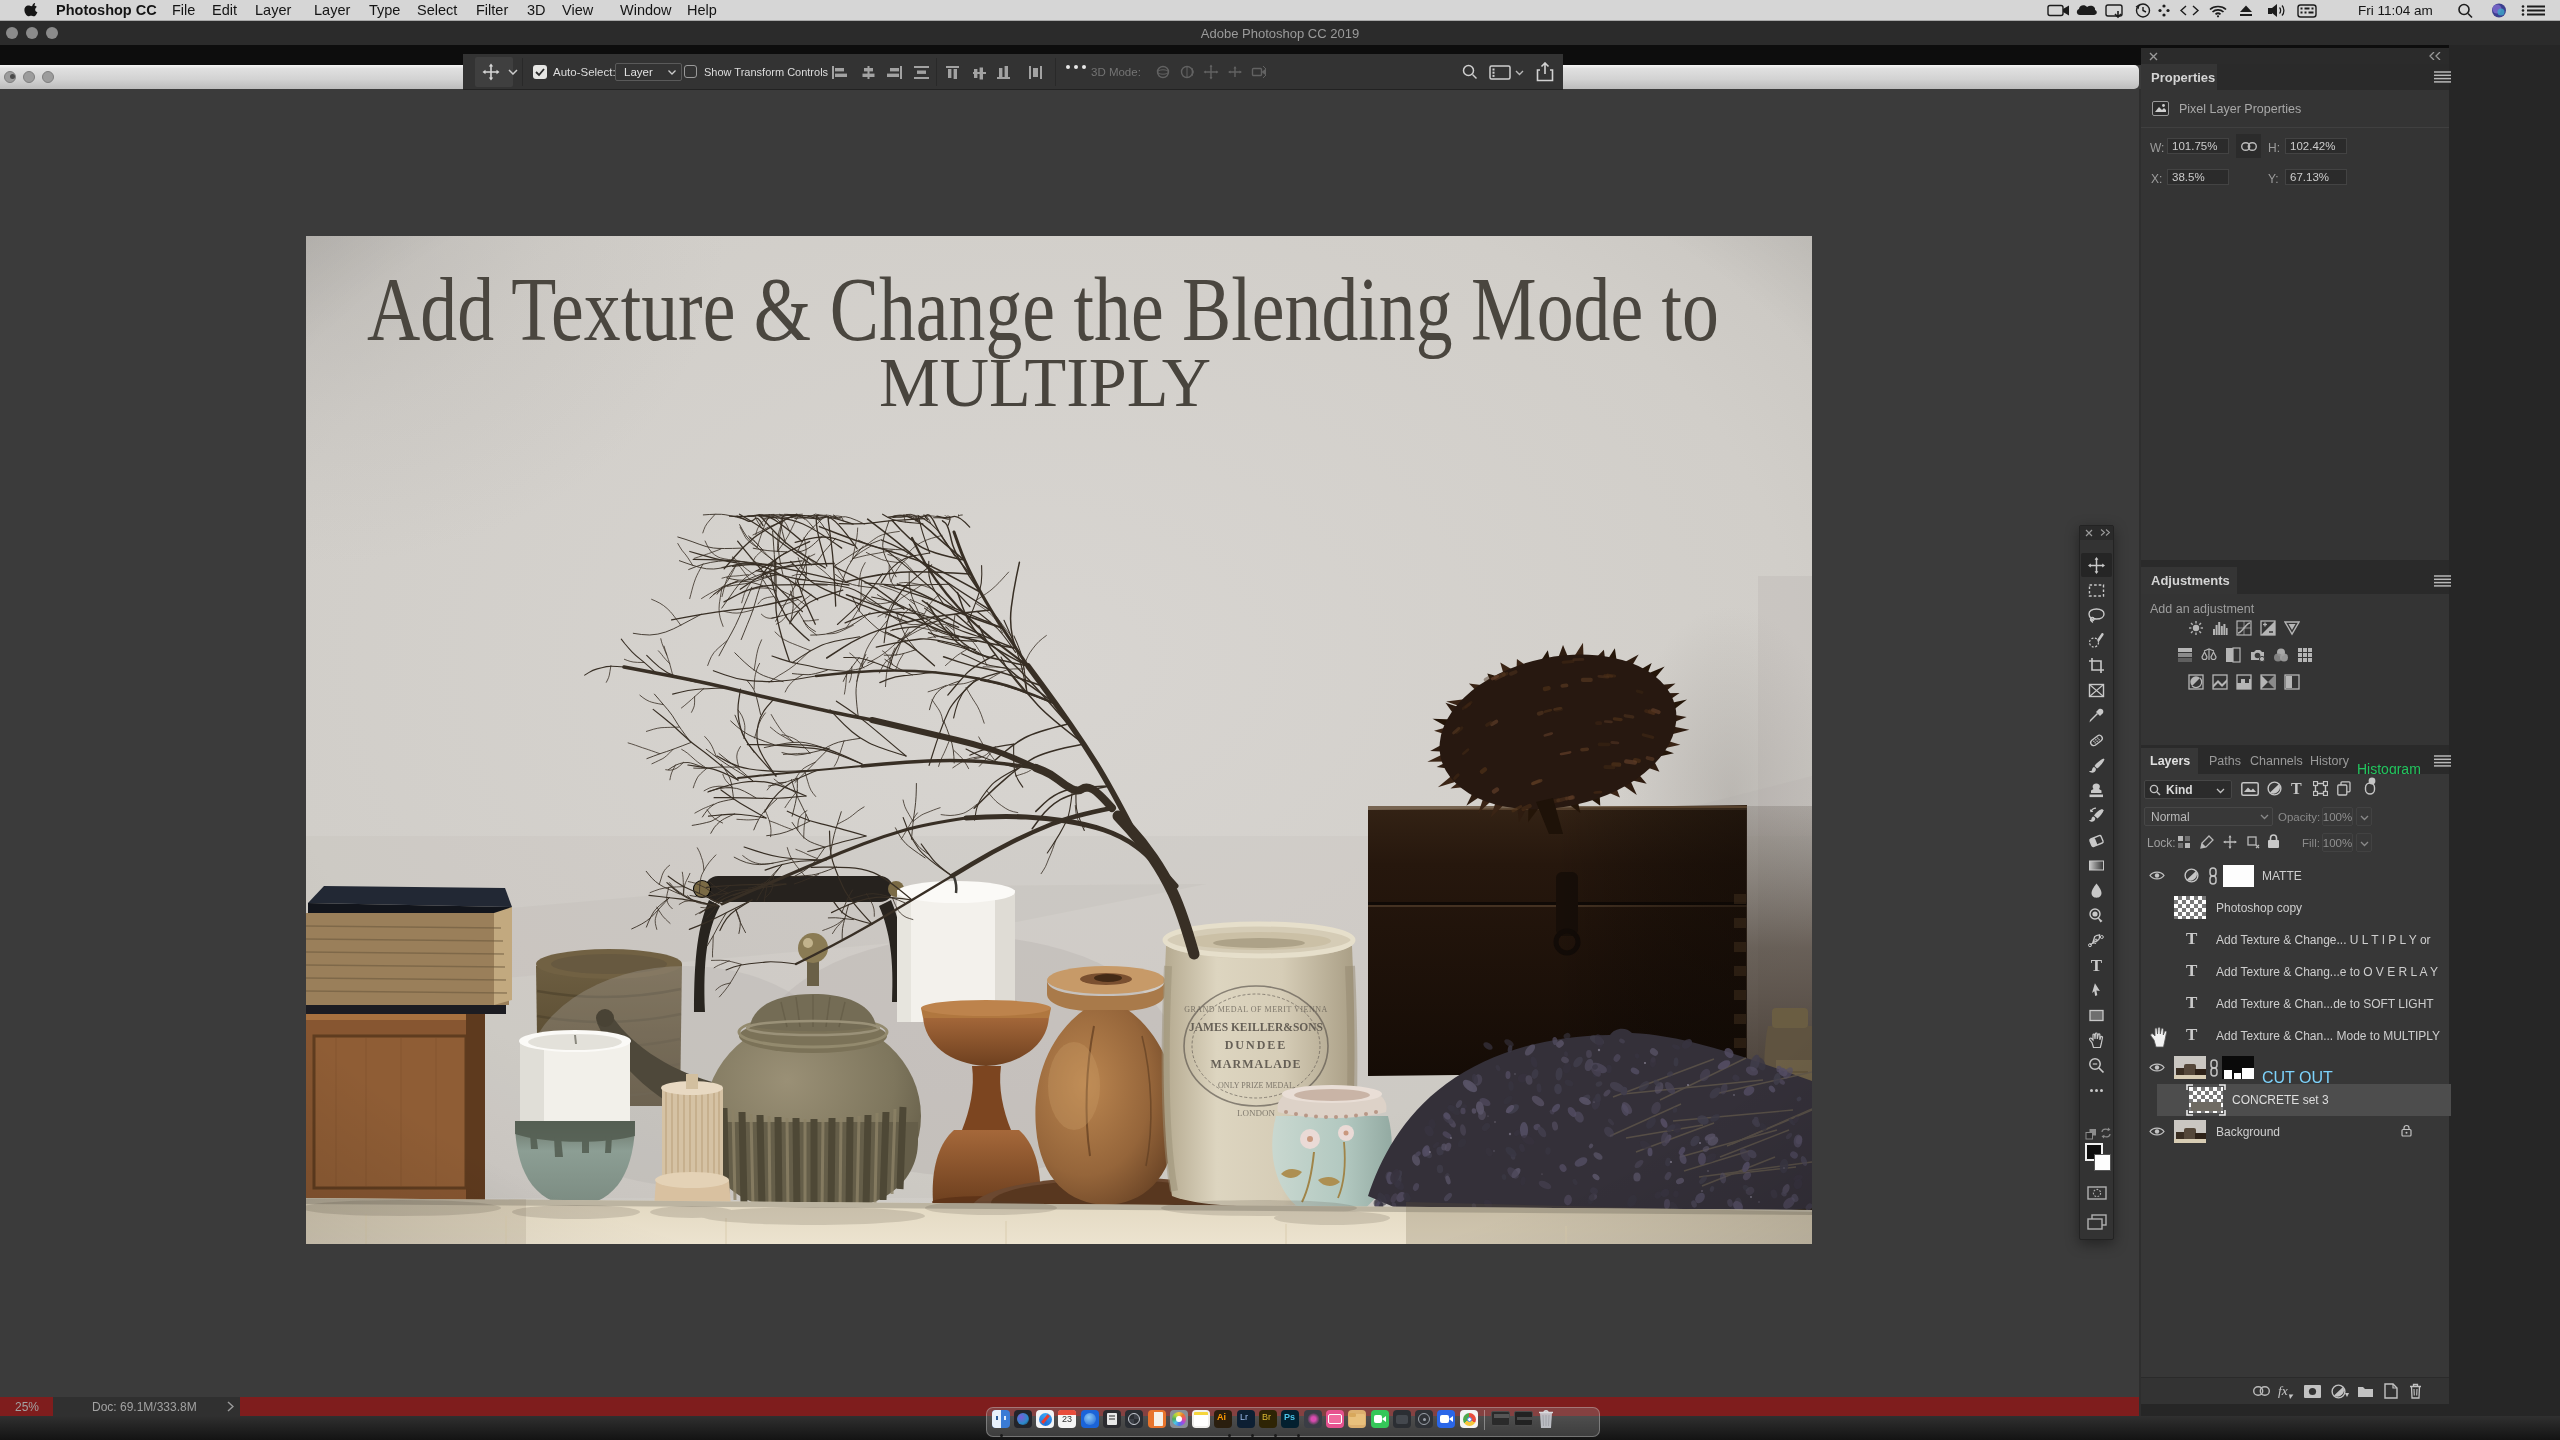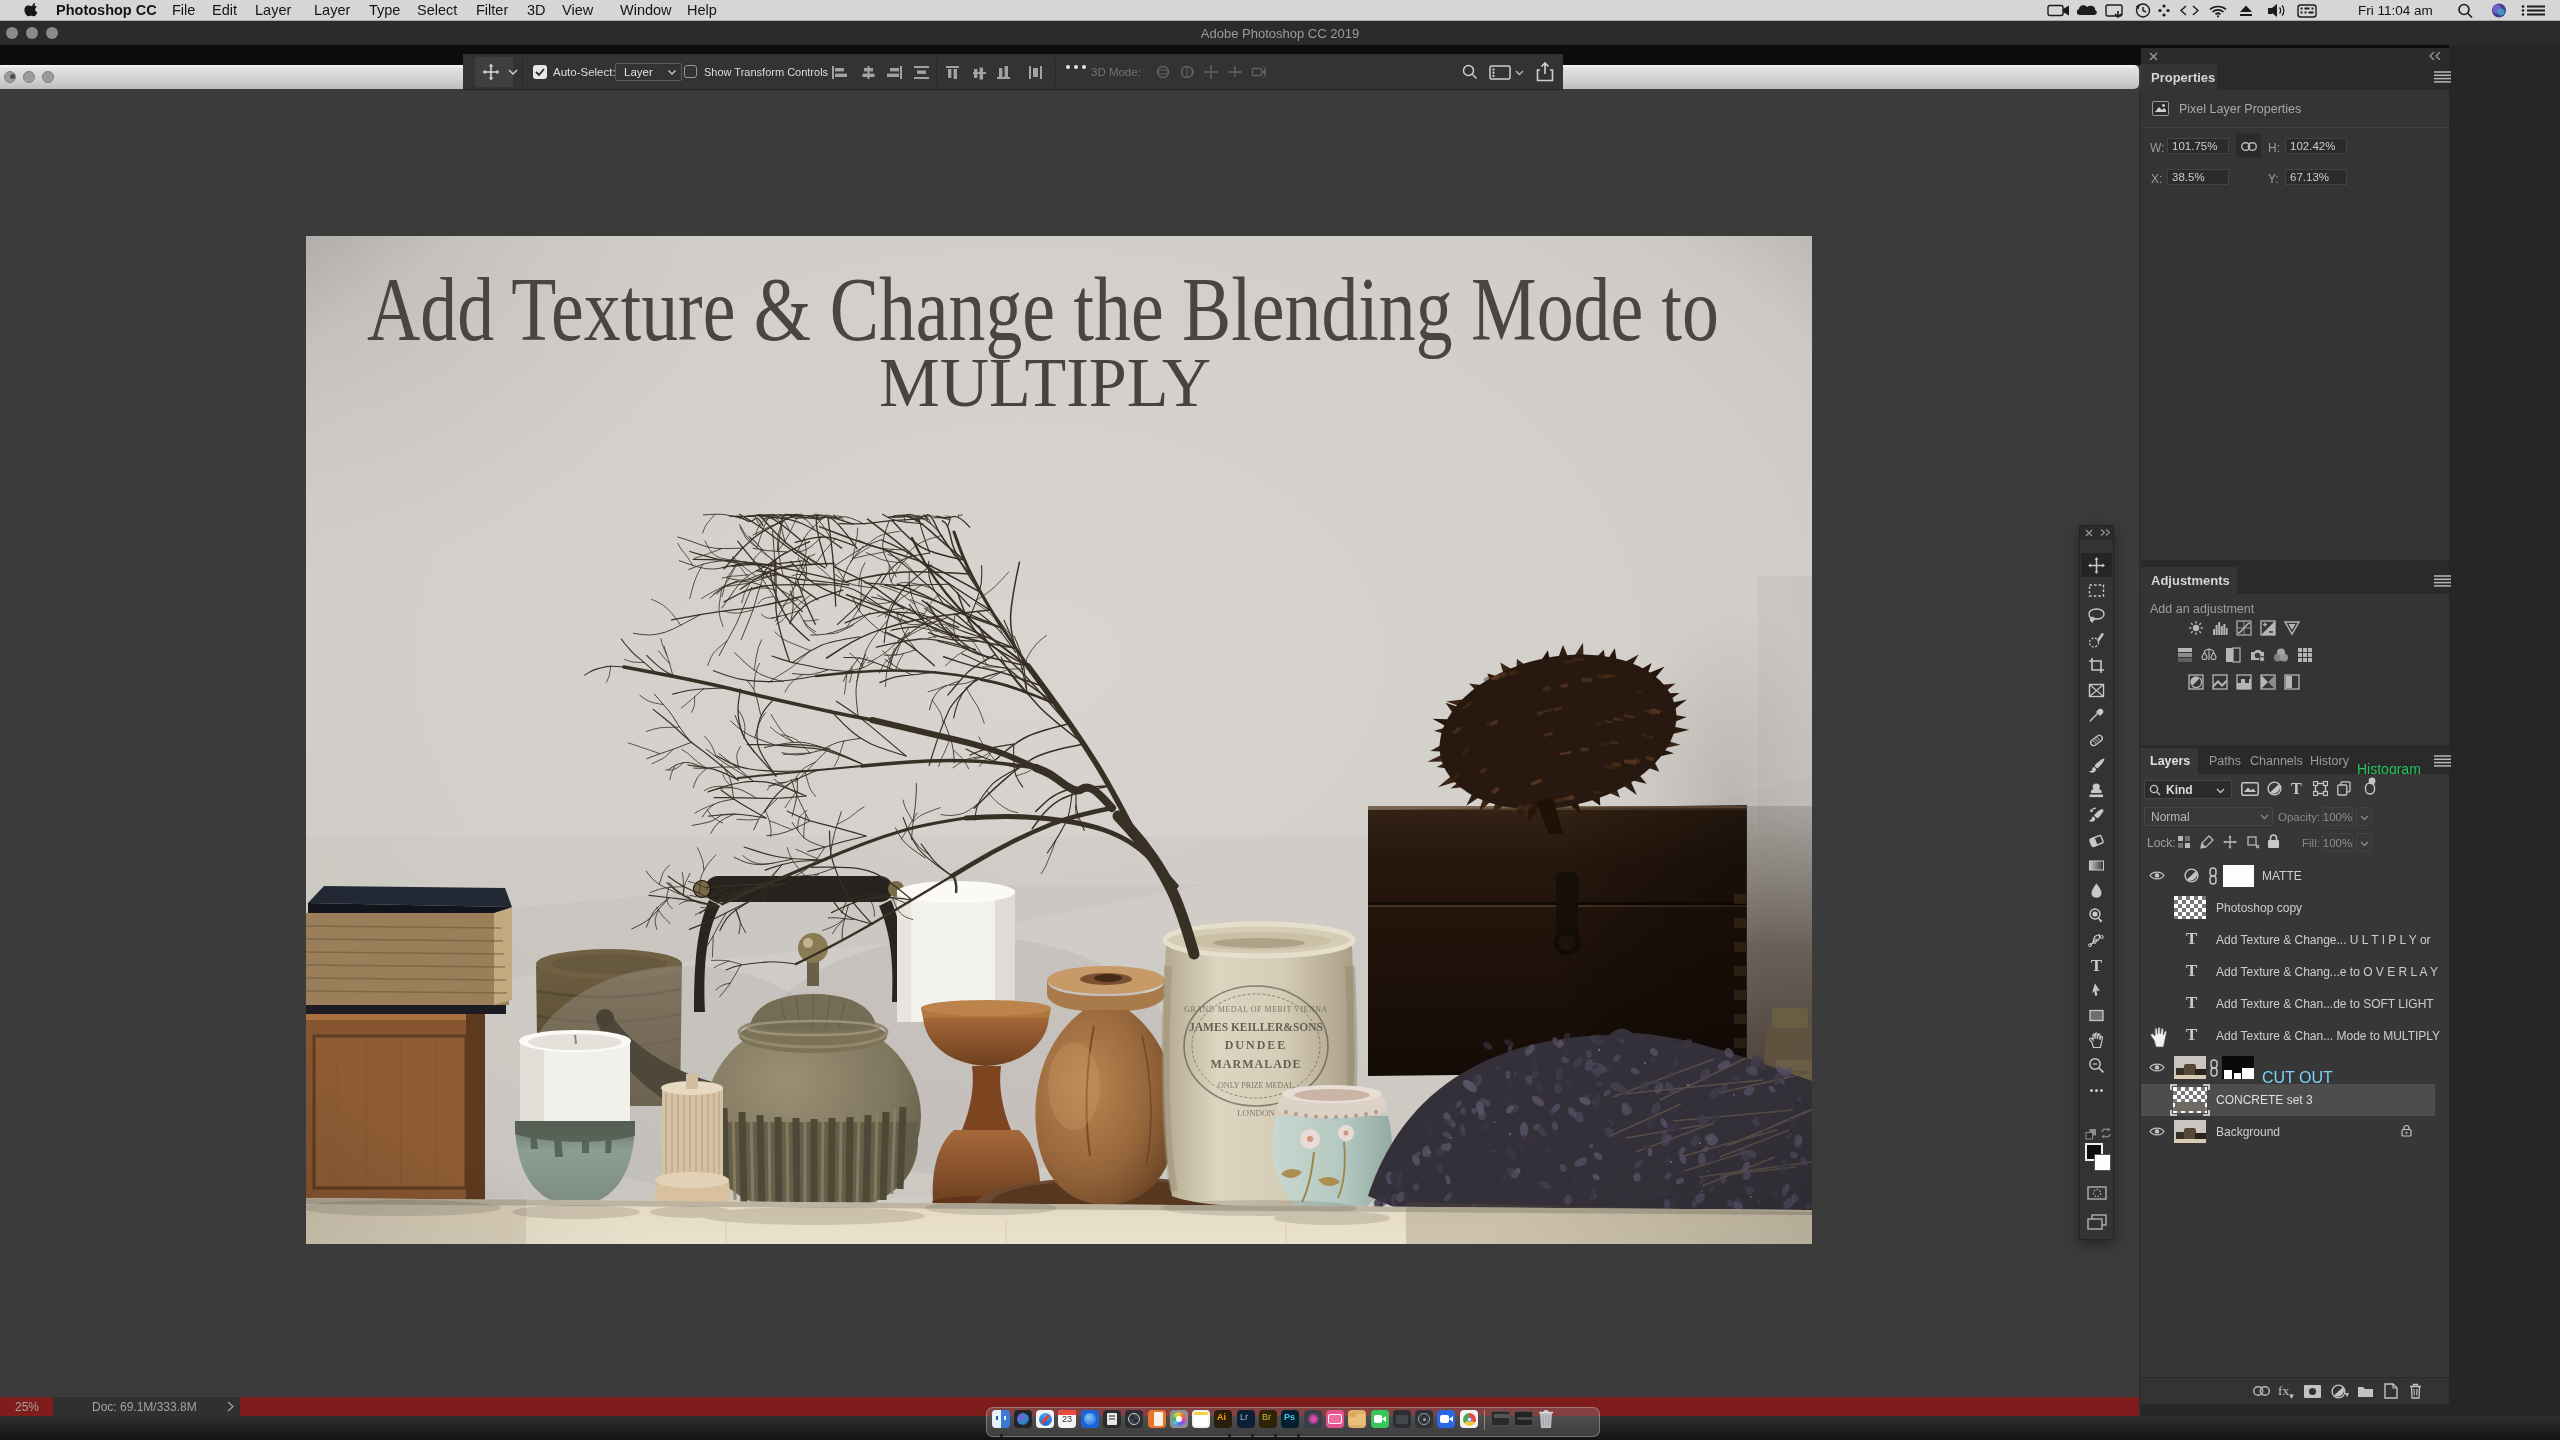--- a/index.html
+++ b/index.html
@@ -1851,21 +1851,21 @@
           </g>
         </svg>
       </div>
       <div class="abs" style="left:81px;top:4px;width:32px;height:23px;background:#0a0a0a">
         <div class="abs" style="left:2px;top:14px;width:8px;height:9px;background:#fff"></div>
         <div class="abs" style="left:12px;top:17px;width:7px;height:6px;background:#fff"></div>
         <div class="abs" style="left:20px;top:12px;width:12px;height:11px;background:#fff"></div>
       </div>
       <div class="abs" style="left:121px;top:17px;font-size:16px;color:#7dd3fc">CUT OUT</div>
     </div>
-<div class="abs" style="left:0;top:310px;width:306px;height:32px">
+<div class="abs" style="left:16px;top:310px;width:306px;height:32px">
       <div class="abs" style="left:0;top:0;width:294px;height:32px;background:#4d4d4d"></div>
       <div class="abs" style="left:32px;top:3px;width:34px;height:26px;background-image:linear-gradient(45deg,#777 25%,transparent 25%,transparent 75%,#777 75%),linear-gradient(45deg,#777 25%,transparent 25%,transparent 75%,#777 75%);background-size:8px 8px;background-position:0 0,4px 4px;background-color:#fdfdfd"></div>
       <div class="abs" style="left:34px;top:18px;width:30px;height:9px;background:#6e6a62"></div>
       <svg class="abs" style="left:29px;top:0px" width="40" height="32" viewBox="0 0 40 32">
         <g stroke="#e8e8e8" stroke-width="1.6" fill="none">
           <path d="M1 6 L1 1 L7 1 M33 1 L39 1 L39 6 M39 26 L39 31 L33 31 M7 31 L1 31 L1 26"></path>
         </g>
       </svg>
       <div class="abs" style="left:75px;top:9px;font-size:12px;color:#dedede">CONCRETE set 3</div>
     </div>
@@ -1893,21 +1893,21 @@
     </div>
 </div>
 
 <div class="abs" style="left:2141px;top:1377px;width:308px;height:27px;background:#333333;border-top:1px solid #2a2a2a">
   <svg class="abs" style="left:112px;top:8px" width="17" height="10" viewBox="0 0 17 10">
       <g fill="none" stroke="#b9b9b9" stroke-width="1.4">
         <rect x="0.7" y="0.7" width="9" height="8.6" rx="4.3"></rect>
         <rect x="7.3" y="0.7" width="9" height="8.6" rx="4.3"></rect>
       </g>
     </svg>
-  <div class="abs" style="left:137px;top:5px;font-size:13.5px;color:#c5c5c5;font-family:'Liberation Serif',serif">fx<span style="font-size:9px;vertical-align:-4px">▾</span></div>
+  <div class="abs" style="left:137px;top:5px;font-size:13.5px;font-style:italic;color:#c5c5c5;font-family:'Liberation Serif',serif">fx<span style="font-size:9px;vertical-align:-4px">▾</span></div>
   <div class="abs" style="left:163px;top:7px">
       <svg width="17" height="13" viewBox="0 0 17 13">
         <rect width="17" height="13" rx="1" fill="#c2c2c2"></rect>
         <circle cx="8.5" cy="6.5" r="3.6" fill="#333"></circle>
       </svg>
     </div>
   <div class="abs" style="left:190px;top:6px">
       <svg width="15" height="15" viewBox="0 0 15 15">
         <circle cx="7.5" cy="7.5" r="6.4" stroke="#c2c2c2" stroke-width="1.4" fill="none"></circle>
         <path d="M3 11.5 A 6.4 6.4 0 0 0 12 2.9 Z" fill="#c2c2c2"></path>

